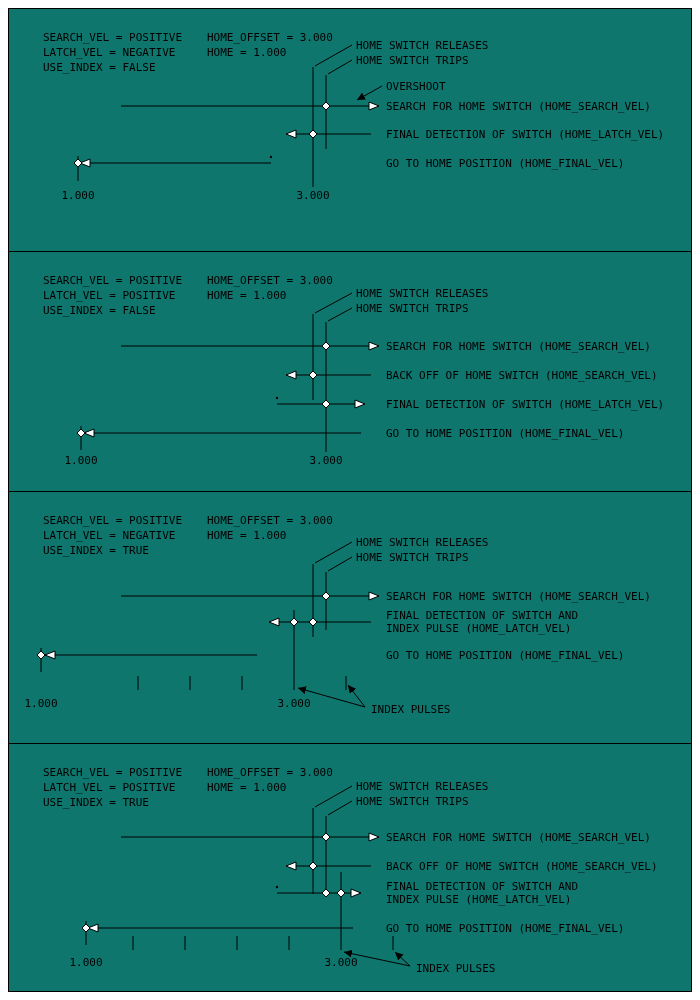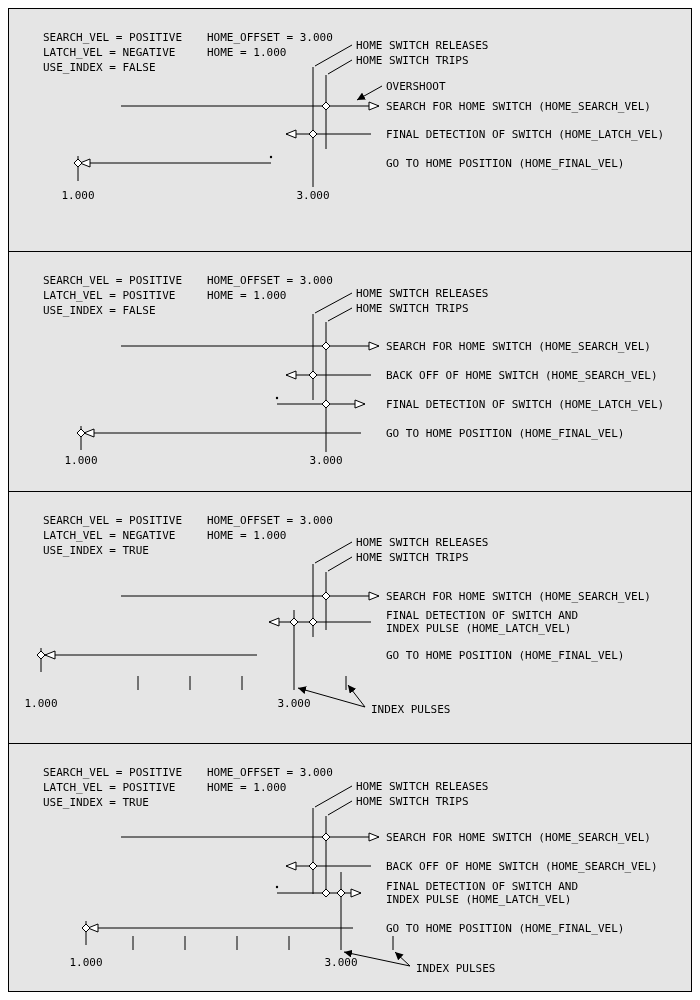--- a/index.html
+++ b/index.html
@@ -1,19 +1,19 @@
 <!DOCTYPE html>
 <html><head>
 <meta charset="utf-8">
 <style>
   html,body { margin:0; padding:0; background:#ffffff; }
   .page { position:relative; width:700px; height:1000px; background:#ffffff;
           font-family:"DejaVu Sans Mono", monospace; }
   .frame { position:absolute; left:8px; top:8px; width:684px; height:984px;
-           border:1px solid #000; box-sizing:border-box; background:#e5e5e5; }
+           border:1px solid #000; box-sizing:border-box; background:#0f766e; }
   .panel { position:relative; width:682px; overflow:hidden; }
   .panel.sep { border-bottom:1px solid #000; }
   svg { display:block; }
   svg line, svg polyline { stroke:#000; stroke-width:1; fill:none; }
   svg polygon.diamond { fill:#fff; stroke:#000; stroke-width:1; }
   svg circle.dot { fill:#000; stroke:none; }
   svg text { font-family:"DejaVu Sans Mono", monospace; font-size:11px; fill:#000; }
   svg text.num { text-anchor:middle; }
 </style>
 </head>

